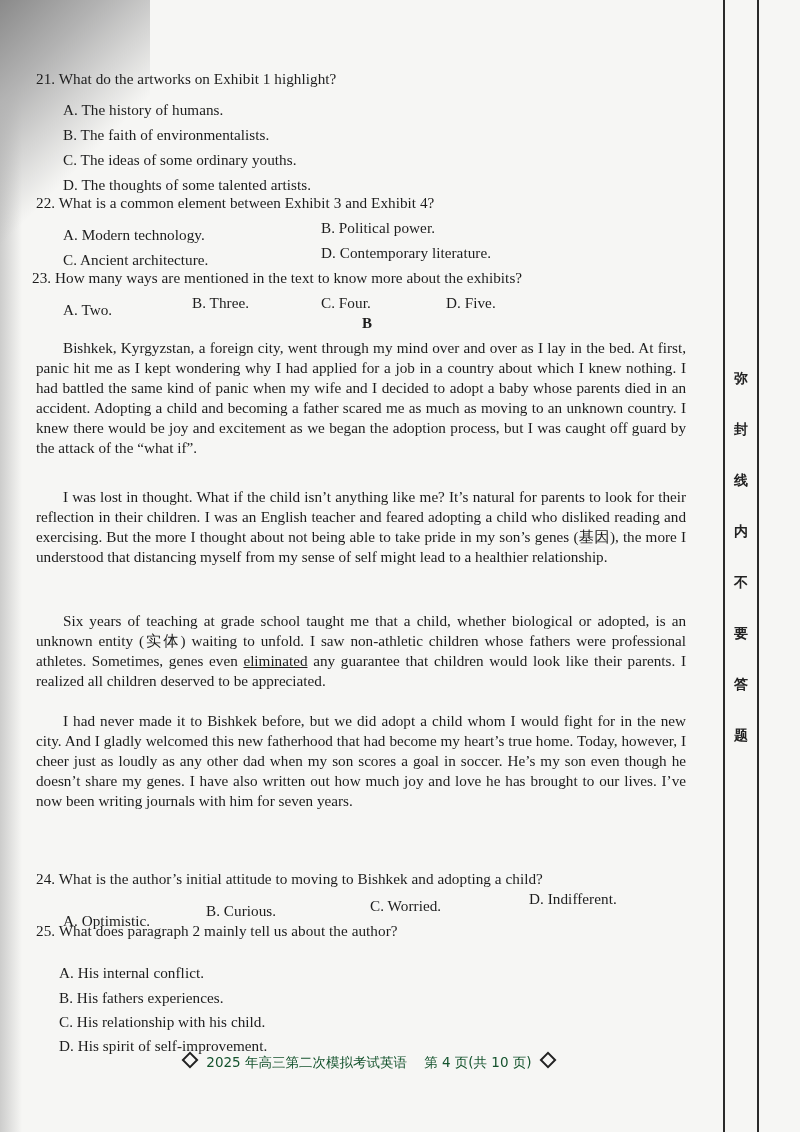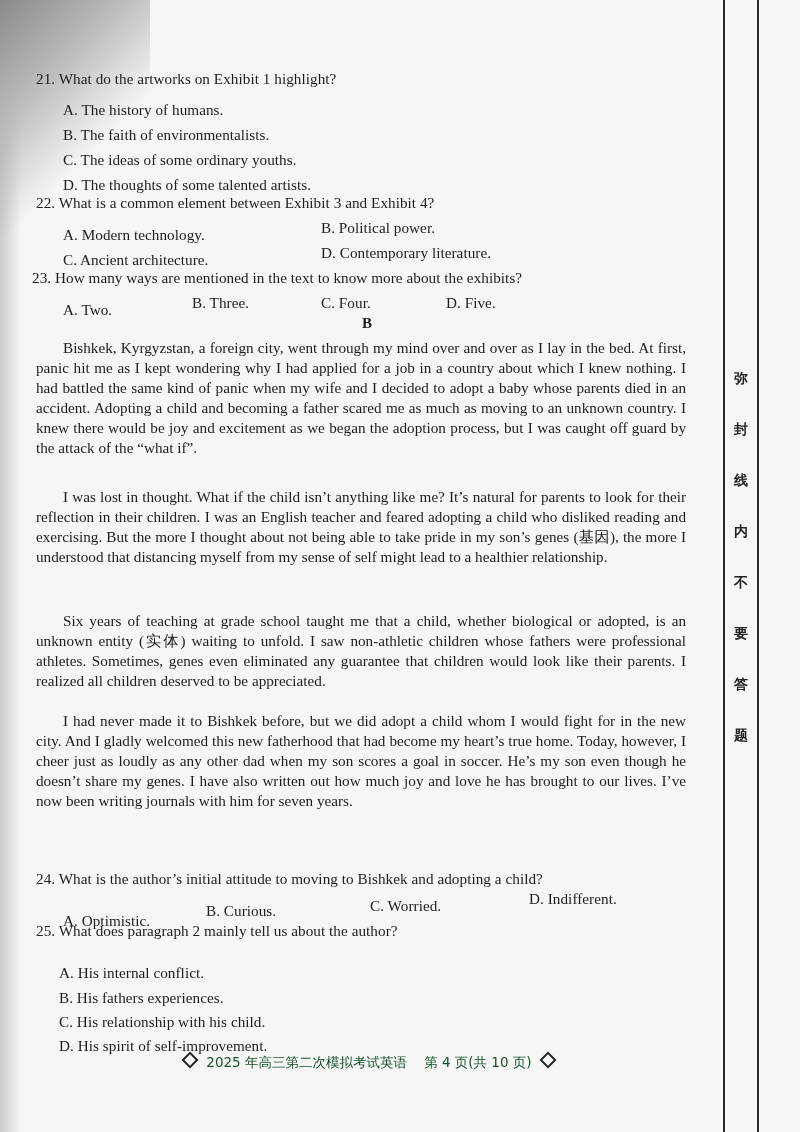--- a/index.html
+++ b/index.html
@@ -21,21 +21,21 @@
   }
   .page {
     position: absolute; left: 36px; top: 0; width: 660px; height: 900px;
   }
   .line { position: absolute; white-space: nowrap; font-size: 15.2px; letter-spacing: 0.05px; }
   .q { left: 0; }
   .opt { left: 27px; margin-top: 7px; }
   .para { position: absolute; left: 0; width: 650px; font-size: 15.2px; line-height: 20px; text-align: justify; text-indent: 27px; }
   .para p { margin: 0; }
   .section-b { position: absolute; left: 326px; top: 315px; font-weight: bold; font-size: 15px; }
-  .u { }
+  .u { text-decoration: underline; }
   .footer {
     position: absolute; left: 178px; top: 1054px; font-family: "DejaVu Sans", sans-serif;
     font-size: 13.5px; font-weight: normal; white-space: nowrap; color: #14532d;
   }
   .diamond {
     display: inline-block; width: 8px; height: 8px; border: 2px solid #222; transform: rotate(45deg);
     margin: 0 6px; vertical-align: 1px;
   }
   .binding {
     position: absolute; left: 723px; top: 0; width: 32px; height: 1132px;

